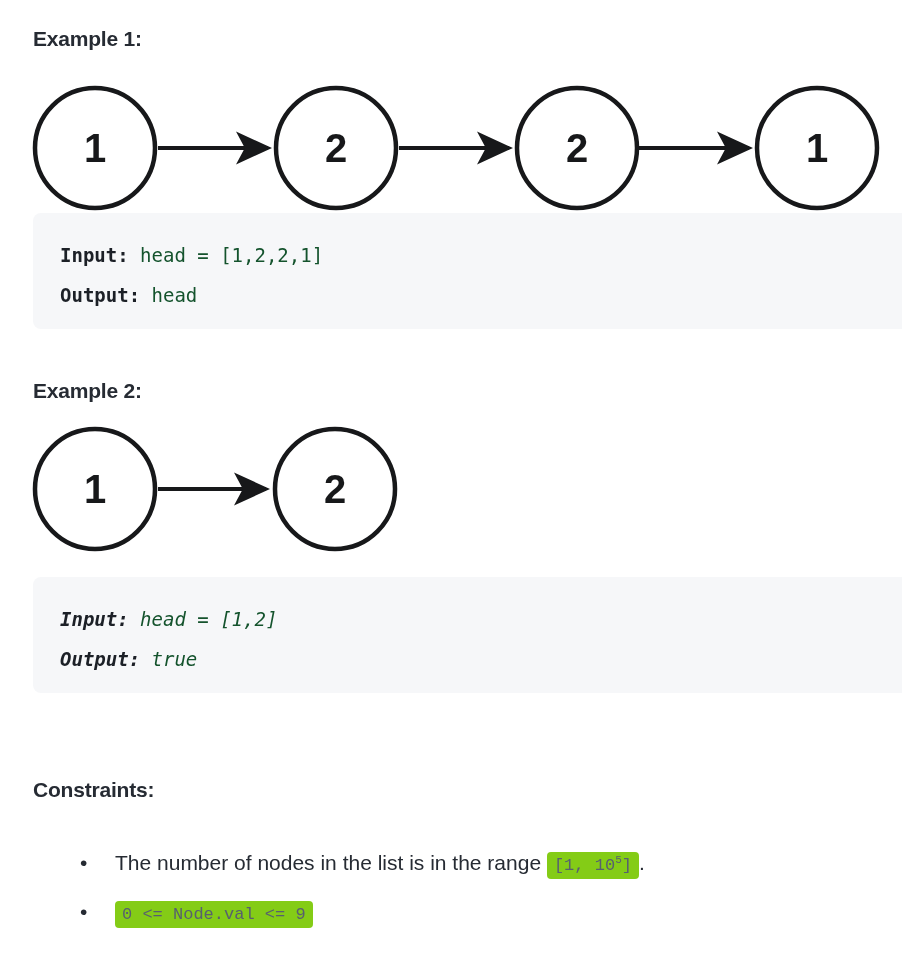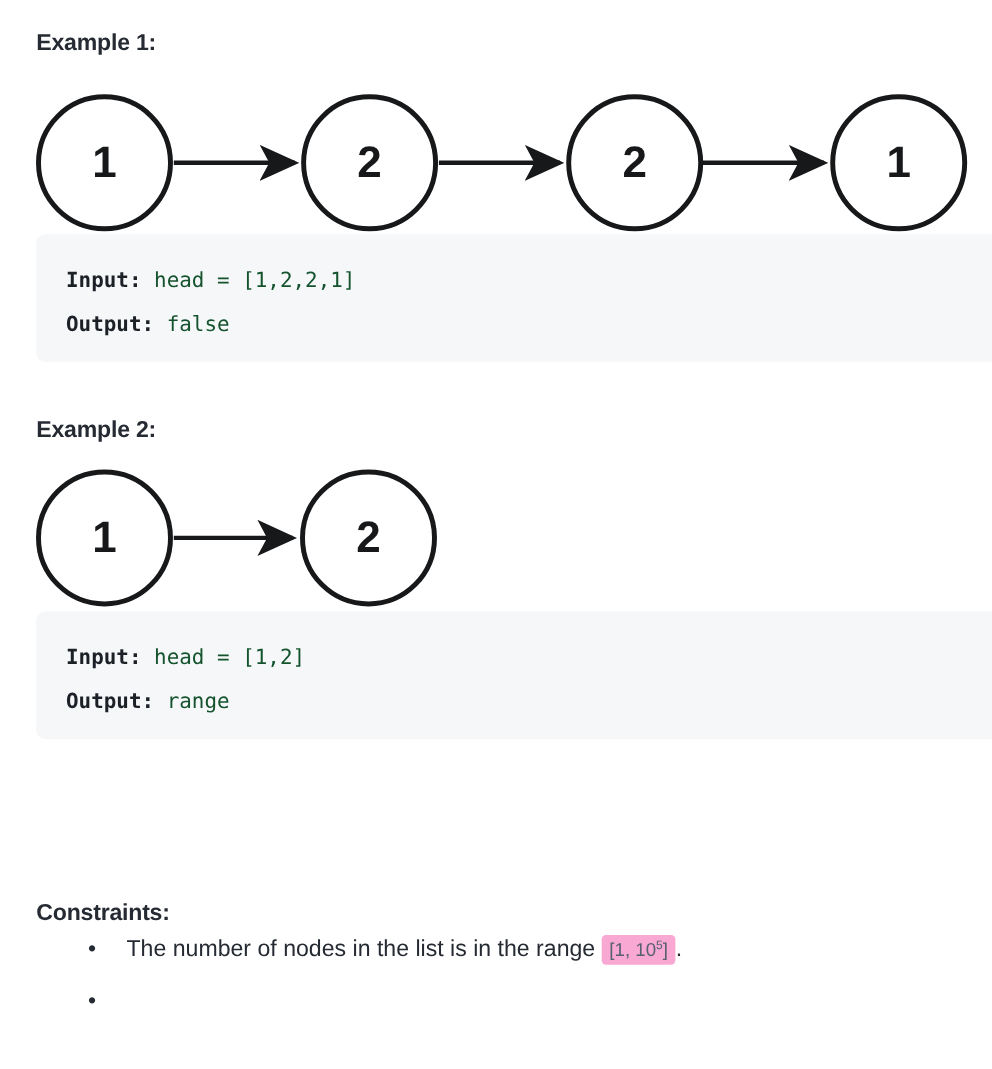--- a/index.html
+++ b/index.html
@@ -26,21 +26,21 @@
     position: absolute;
     left: 33px;
     font-size: 21px;
     font-weight: bold;
     color: #262b33;
     letter-spacing: -0.2px;
     white-space: nowrap;
   }
   #heading-ex1 { top: 27px; }
   #heading-ex2 { top: 379px; }
-  #heading-constraints { top: 818px; }
+  #heading-constraints { top: 778px; }
 
   
   .diagram {
     position: absolute;
     left: 0;
   }
   #diagram-ex1 { top: 85px; width: 902px; height: 126px; }
   #diagram-ex2 { top: 426px; width: 902px; height: 126px; }
   .diagram svg { display: block; }
 
@@ -59,21 +59,21 @@
     background: #f6f7f9;
     border-radius: 8px 0 0 8px;
     padding: 22px 0 22px 27px;
     box-sizing: border-box;
     font-family: "DejaVu Sans Mono", "Liberation Mono", monospace;
     font-size: 19px;
     line-height: 40px;
     color: #3b4351;
   }
   #codeblock-ex1 { top: 213px; height: 116px; }
-  #codeblock-ex2 { top: 556px; height: 116px; }
+  #codeblock-ex2 { top: 577px; height: 116px; font-style: italic; }
   .code-line { white-space: pre; }
   .code-label {
     font-weight: bold;
     color: #1c2027;
     text-align: center;
   }
   .code-value { color: #14532d; }
 
   
   .constraints-list {
@@ -97,23 +97,23 @@
     position: absolute;
     left: 80px;
     top: 0;
     width: 9px;
     height: 46px;
     line-height: 46px;
     font-size: 21px;
     color: #262b33;
   }
   code.inline {
-    font-family: Liberation Sans, sans-serif;
+    font-family: Liberation Mono, monospace;
     font-size: 17px;
-    background: #f9a8d4;
+    background: #84cc16;
     color: #57606f;
     padding: 4px 7px;
     border-radius: 4px;
     white-space: pre;
   }
   code.inline sup {
     font-size: 11px;
     vertical-align: super;
     line-height: 0;
   }
@@ -152,21 +152,21 @@
       </g>
       <g>
         <circle cx="817" cy="63" r="60" fill="#ffffff" stroke="#17181a" stroke-width="4.5"></circle>
         <text class="node-label" x="817" y="63" text-anchor="middle" dominant-baseline="central">1</text>
       </g>
     </svg>
   </div>
 
   <div class="codeblock" id="codeblock-ex1">
     <div class="code-line"><span class="code-label">Input:</span><span class="code-value"> head = [1,2,2,1]</span></div>
-    <div class="code-line"><span class="code-label">Output:</span><span class="code-value"> false</span></div>
+    <div class="code-line"><span class="code-label">Output:</span><span class="code-value"> head</span></div>
   </div>
 
   <div class="heading" id="heading-ex2">Example 2:</div>
 
   <div class="diagram" id="diagram-ex2">
     <svg width="902" height="126" viewBox="0 0 902 126" xmlns="http://www.w3.org/2000/svg">
       <defs>
         <marker id="arrowhead2" markerWidth="9" markerHeight="9" refX="8" refY="4.5" orient="auto" markerUnits="strokeWidth">
           <path d="M0,0.4 L9,4.5 L0,8.6 L2.2,4.5 Z" fill="#17181a"></path>
         </marker>
@@ -180,28 +180,28 @@
       </g>
       <g>
         <circle cx="335" cy="63" r="60" fill="#ffffff" stroke="#17181a" stroke-width="4.5"></circle>
         <text class="node-label" x="335" y="63" text-anchor="middle" dominant-baseline="central">2</text>
       </g>
     </svg>
   </div>
 
   <div class="codeblock" id="codeblock-ex2">
     <div class="code-line"><span class="code-label">Input:</span><span class="code-value"> head = [1,2]</span></div>
-    <div class="code-line"><span class="code-label">Output:</span><span class="code-value"> range</span></div>
+    <div class="code-line"><span class="code-label">Output:</span><span class="code-value"> true</span></div>
   </div>
 
   <div class="heading" id="heading-constraints">Constraints:</div>
 
   <ul class="constraints-list">
     <li class="constraint-item">
       <span class="bullet">•</span><span>The number of nodes in the list is in the range </span><code class="inline"><span>[1, 10</span><sup>5</sup><span>]</span></code><span class="trailing-period">.</span>
     </li>
 
     <li class="constraint-item">
-      <span class="bullet">•</span>
+      <span class="bullet">•</span><code class="inline">0 &lt;= Node.val &lt;= 9</code>
     </li>
   </ul>
 
 </div>
 
 </body></html>

